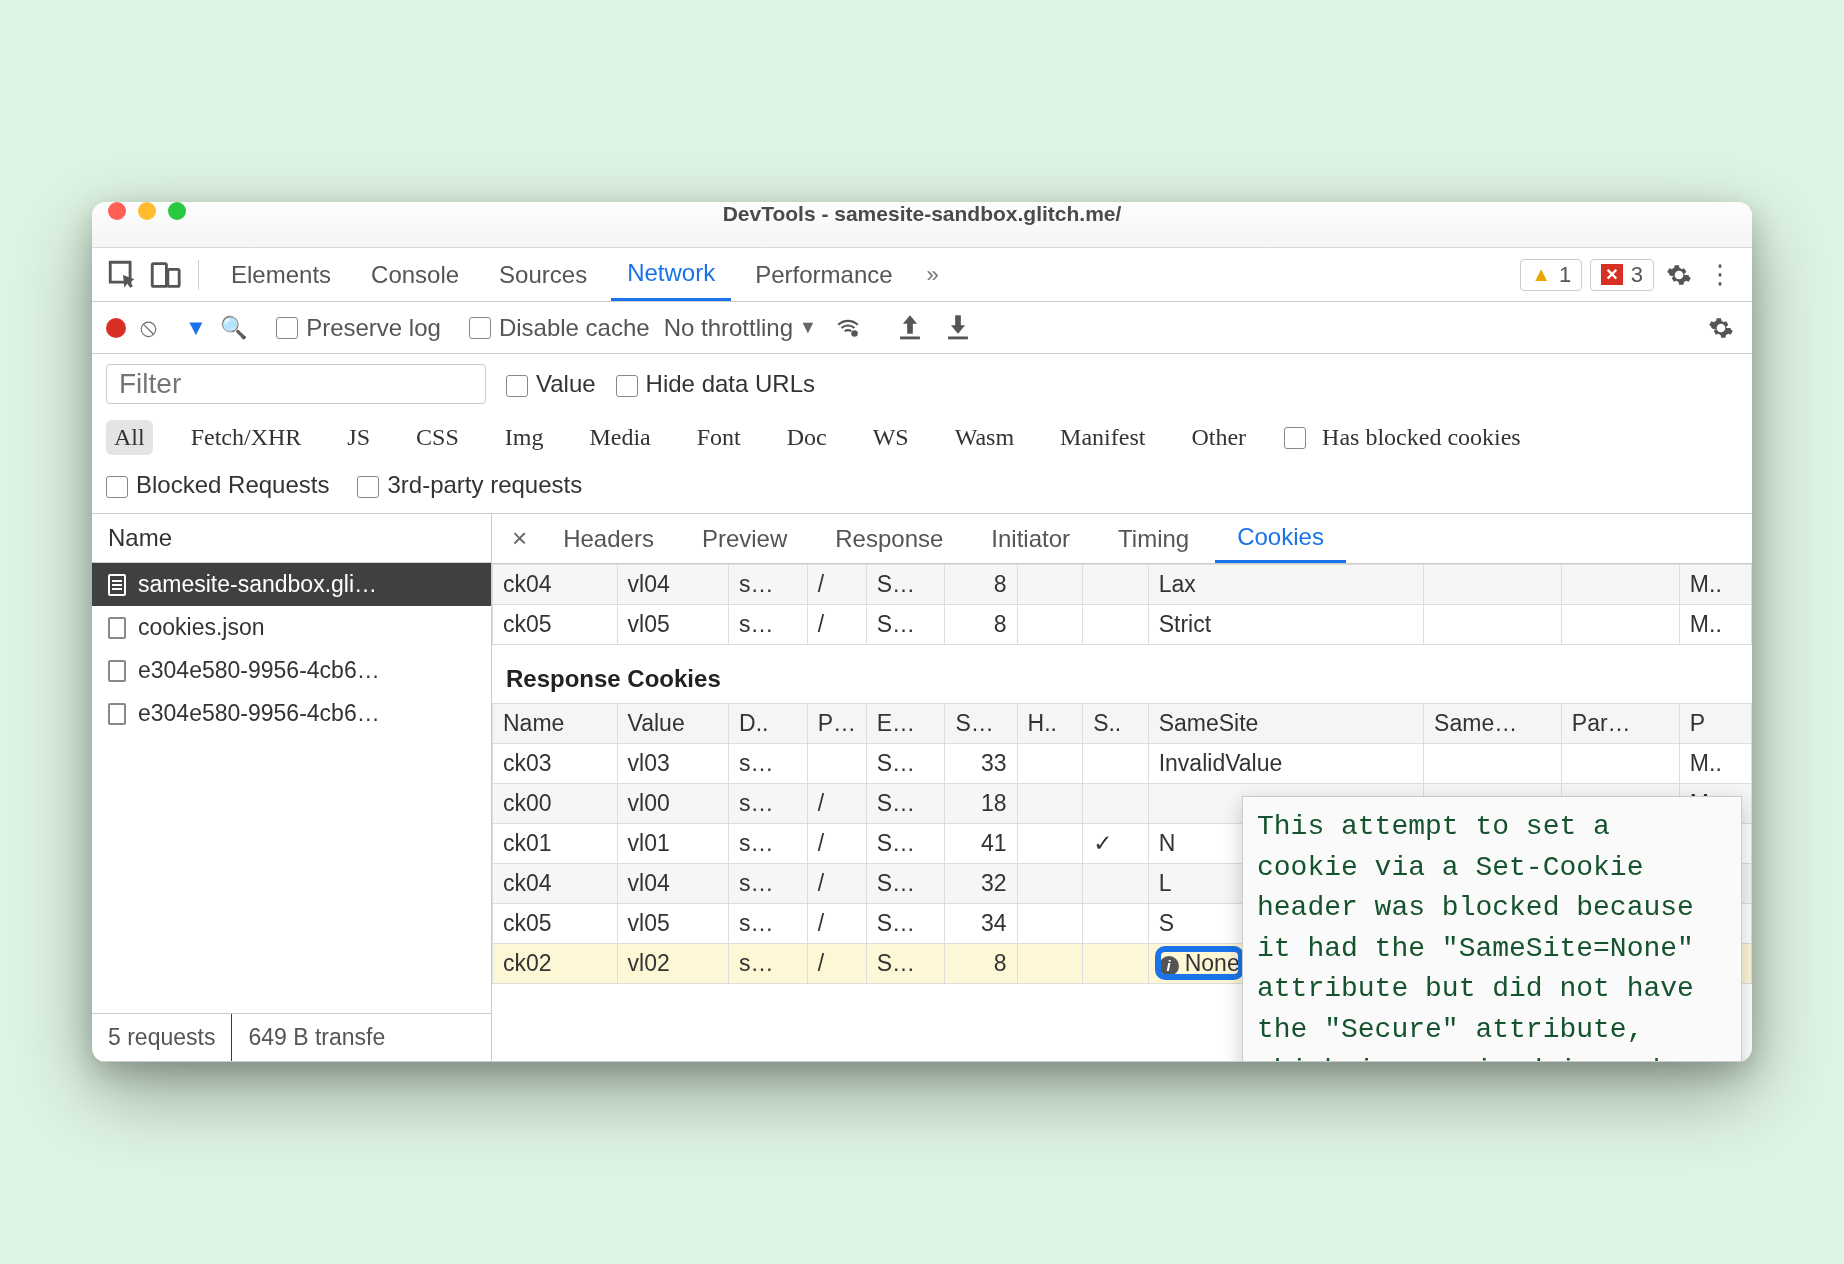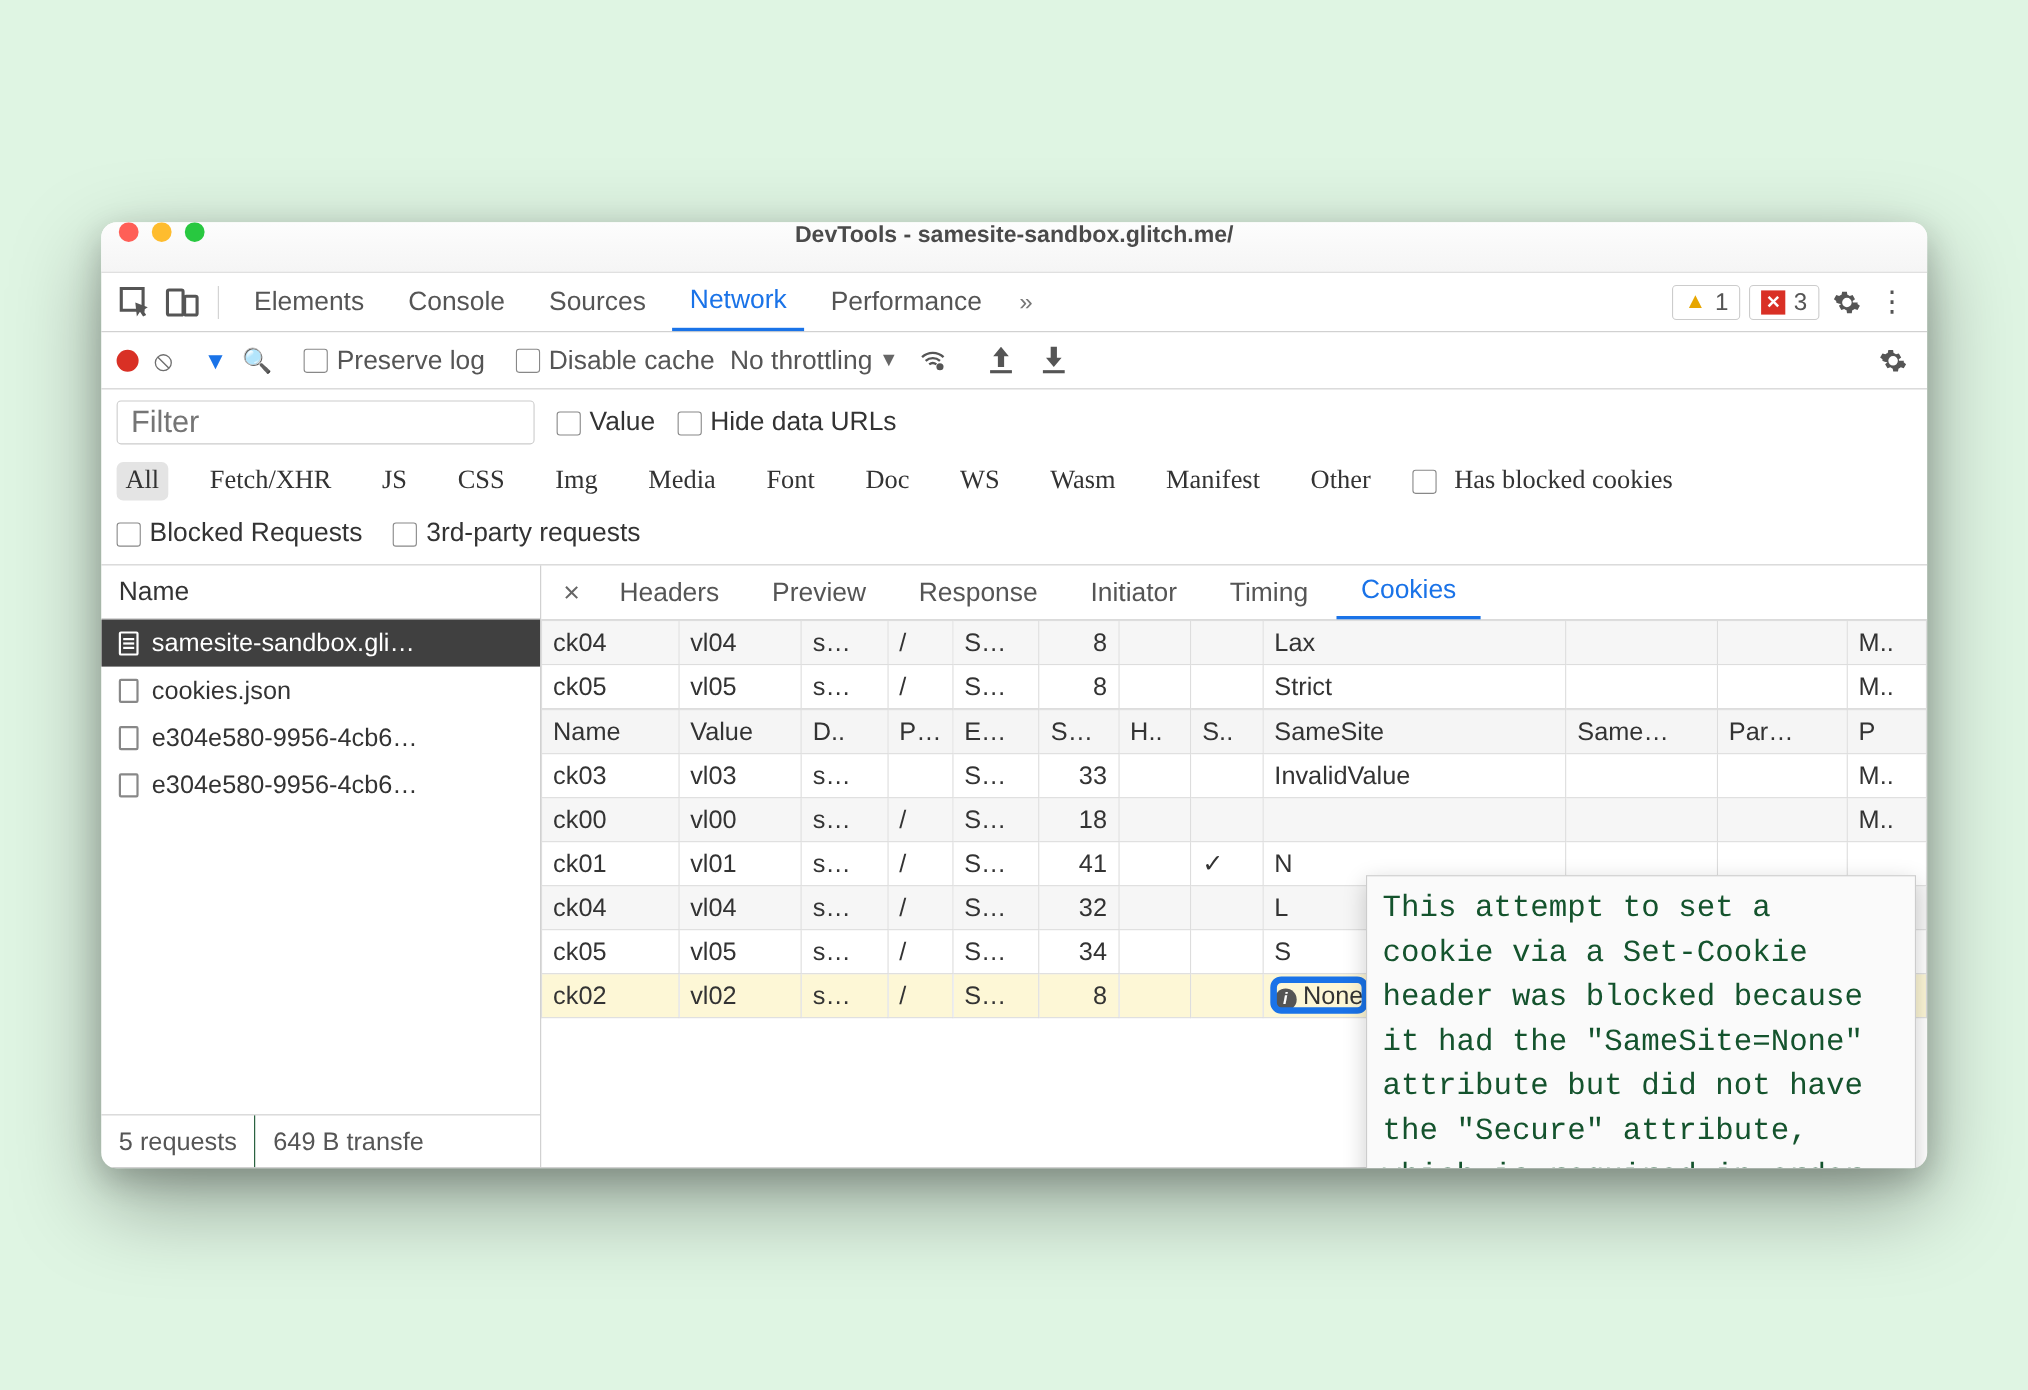--- a/index.html
+++ b/index.html
@@ -398,20 +398,21 @@
                 <td></td>
                 <td></td>
                 <td>Strict</td>
                 <td></td>
                 <td></td>
                 <td>M..</td>
           </tr>
         </tbody>
           </table>
 
+        <div class="section-title">Response Cookies</div>
 
         <table class="cookies">
           <colgroup>
               <col style="width:95px">
               <col style="width:85px">
               <col style="width:60px">
               <col style="width:45px">
               <col style="width:60px">
               <col style="width:55px">
               <col style="width:50px">

